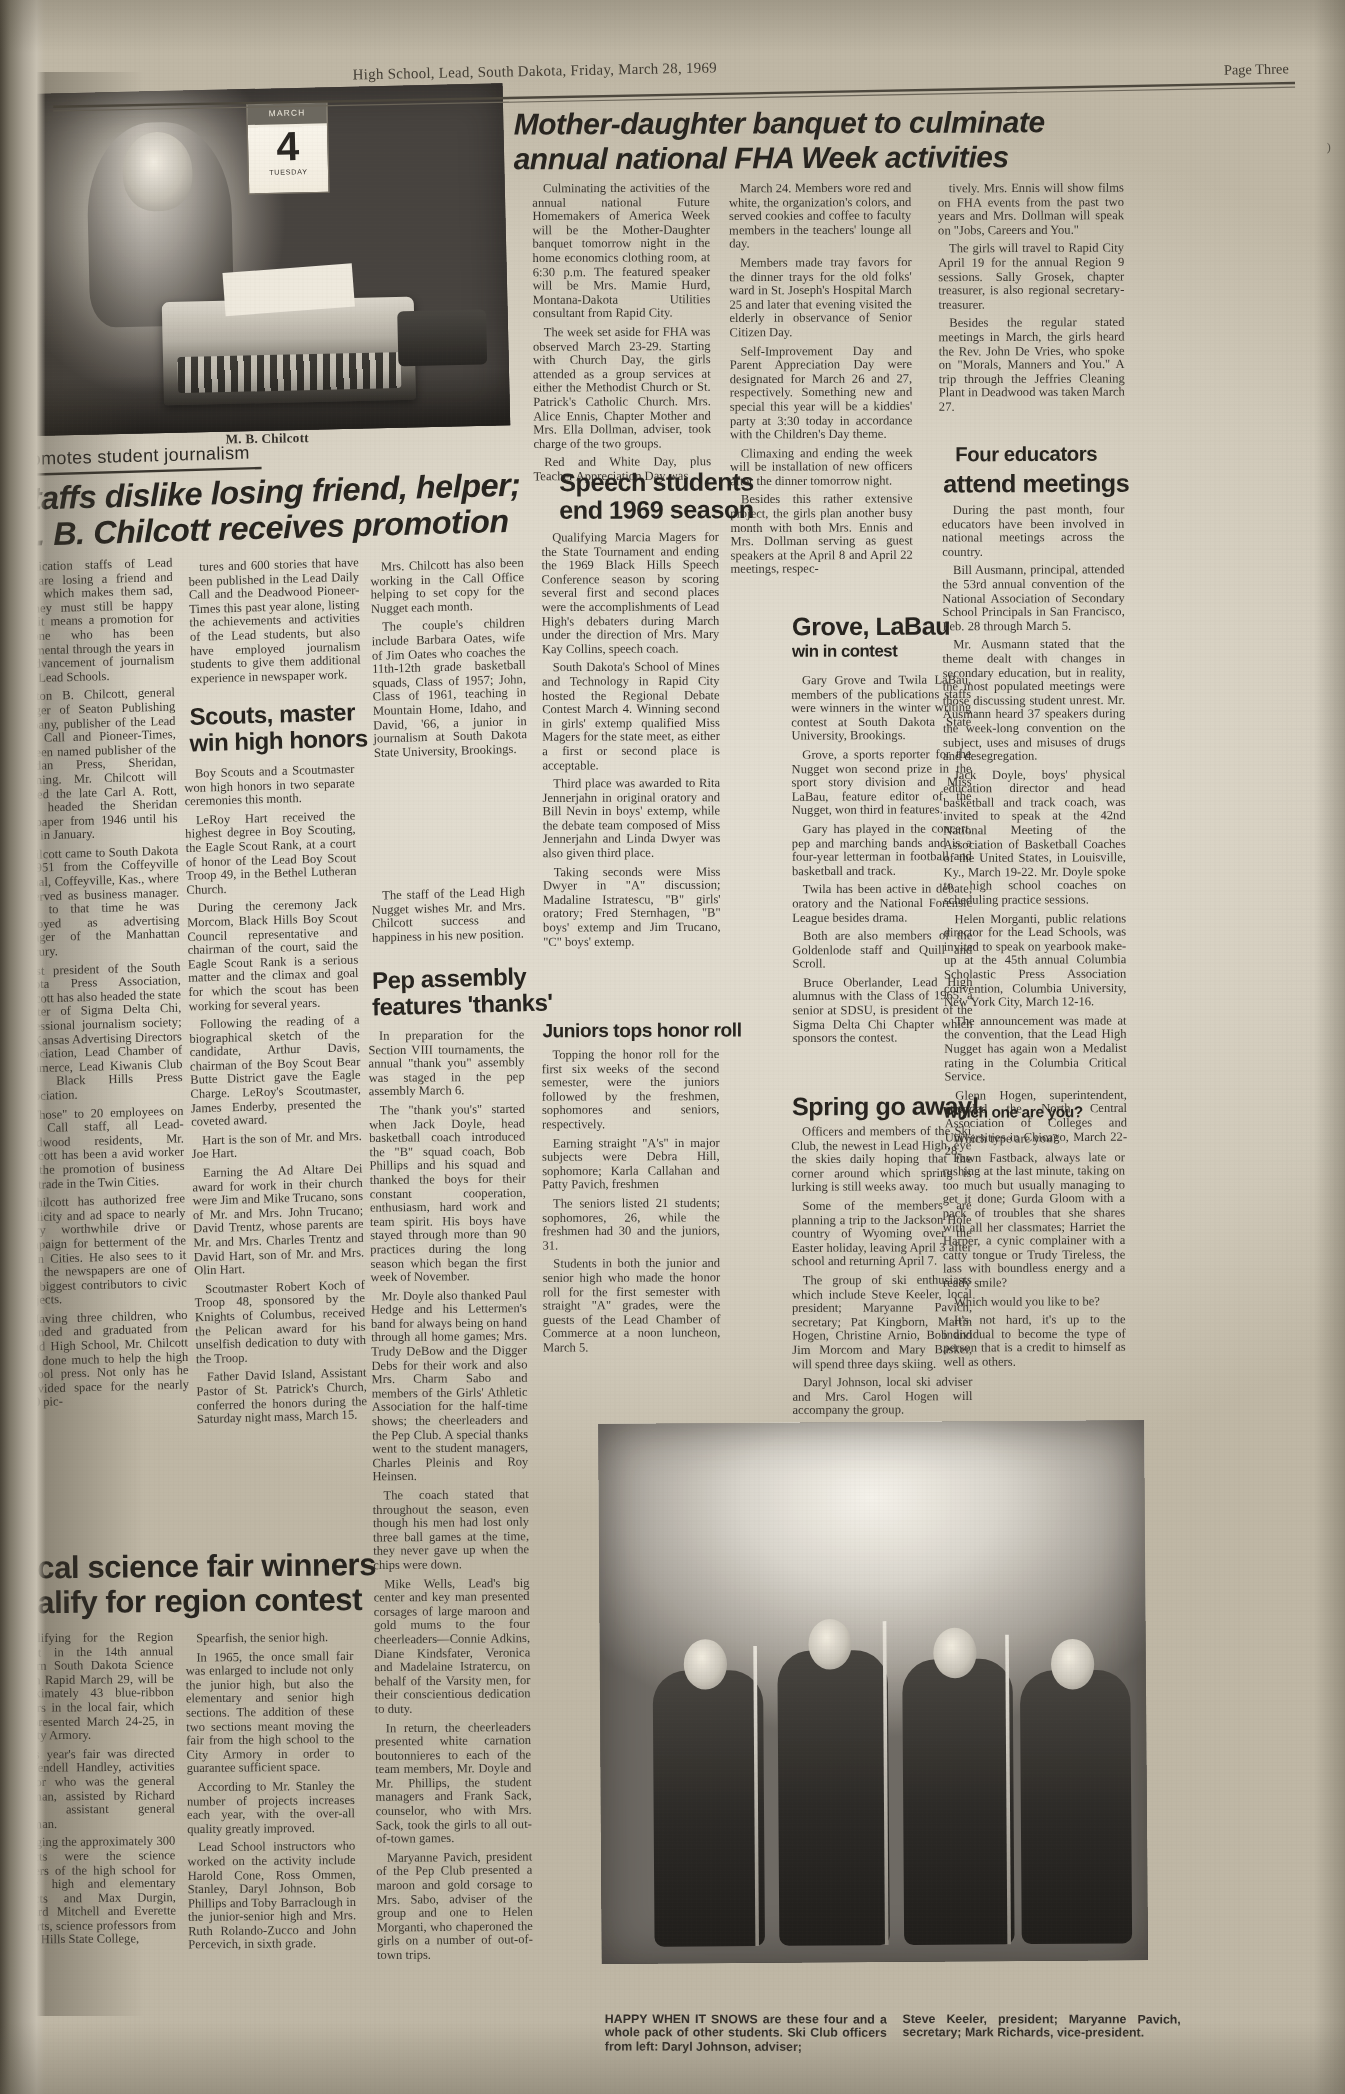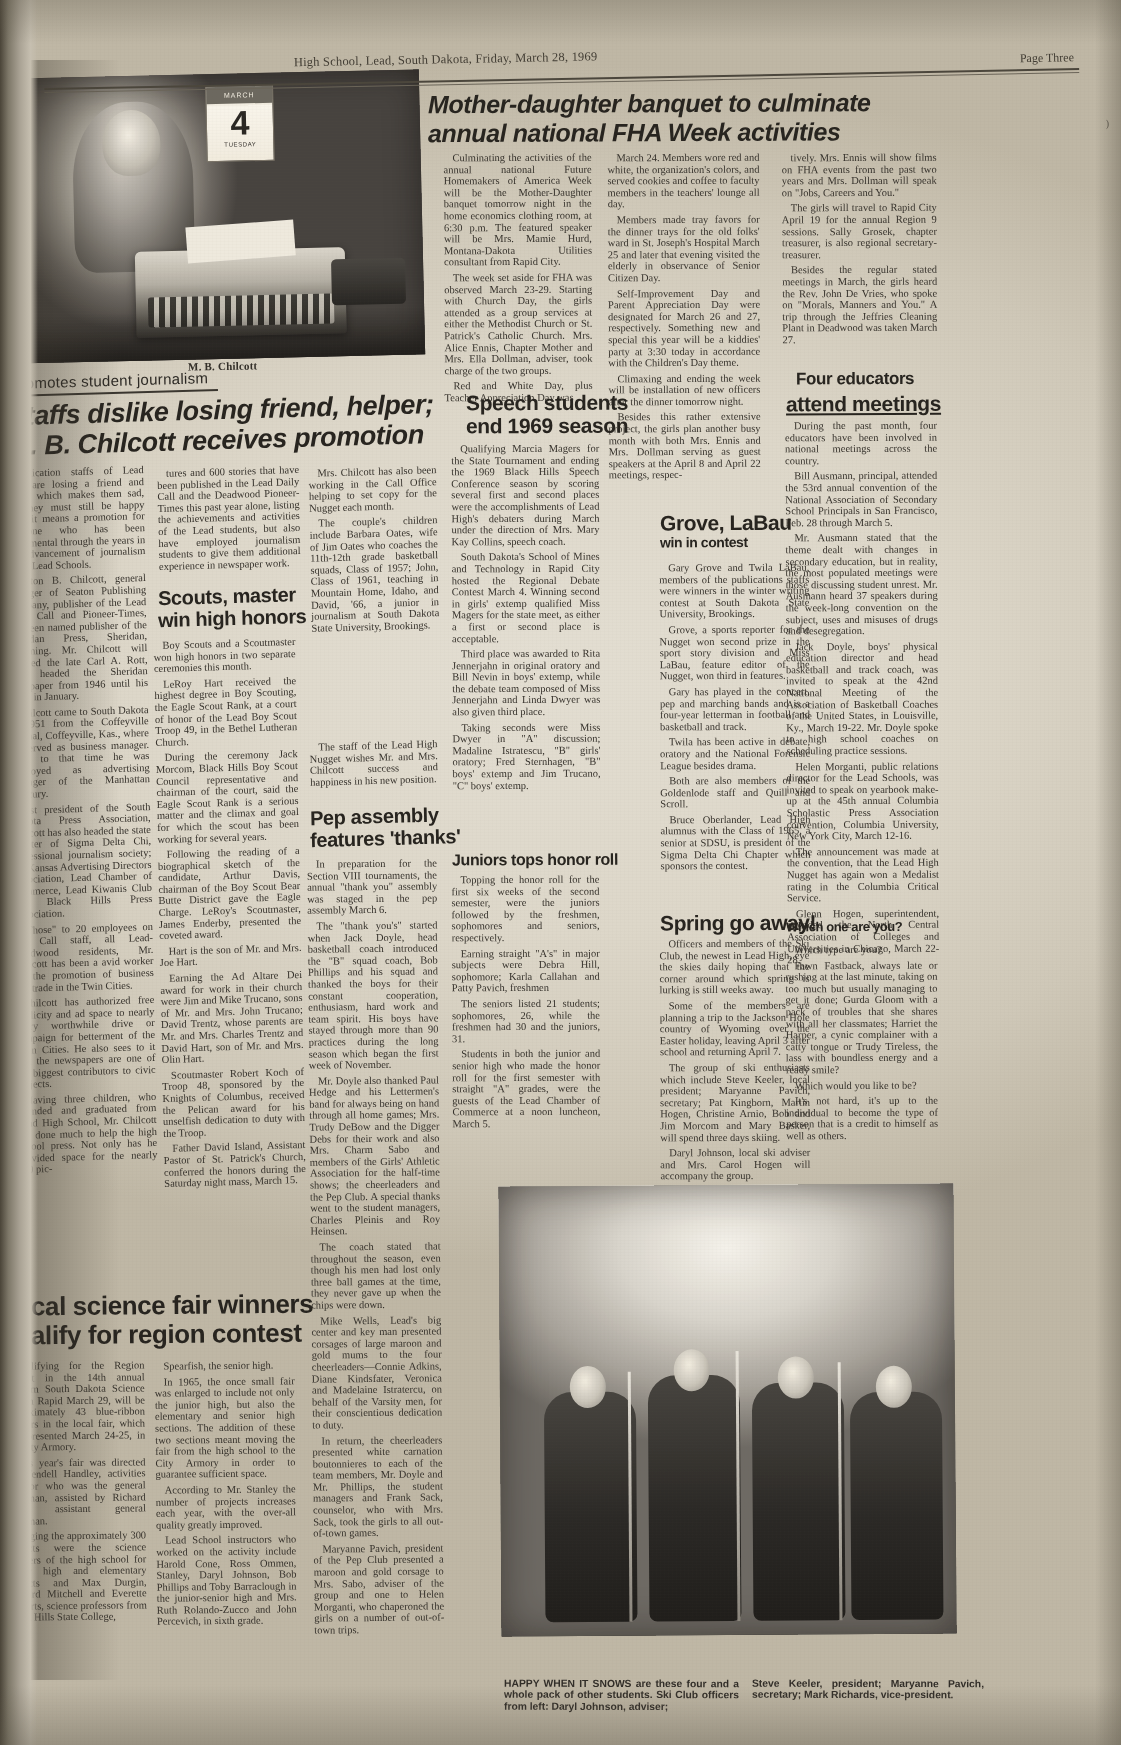--- a/index.html
+++ b/index.html
@@ -326,21 +326,21 @@
 
   <div class="hl warpC" style="left:660px;top:912px;width:200px;font-size:21px;">Spring go away!</div>
   <div class="col warpC" id="spring-c1" style="left:660px;top:938px;width:150px;height:290px;">
       <p>Officers and members of the Ski Club, the newest in Lead High, eye the skies daily hoping that the corner around which spring is lurking is still weeks away.</p>
       <p>Some of the members are planning a trip to the Jackson Hole country of Wyoming over the Easter holiday, leaving April 3 after school and returning April 7.</p>
       <p>The group of ski enthusiasts which include Steve Keeler, local president; Maryanne Pavich, secretary; Pat Kingborn, Martin Hogen, Christine Arnio, Bob and Jim Morcom and Mary Basker, will spend three days skiing.</p>
       <p>Daryl Johnson, local ski adviser and Mrs. Carol Hogen will accompany the group.</p>
     </div>
 
   <div class="hl warpC" style="left:786px;top:370px;width:185px;font-size:17px;margin-left:10px;">Four educators</div>
-  <div class="hl warpC" style="left:786px;top:393px;width:185px;font-size:21px;text-decoration:underline;">attend meetings</div>
+  <div class="hl warpC" style="left:786px;top:393px;width:185px;font-size:21px;">attend meetings</div>
   <div class="col warpC" id="edu-c1" style="left:786px;top:420px;width:152px;height:490px;">
       <p>During the past month, four educators have been involved in national meetings across the country.</p>
       <p>Bill Ausmann, principal, attended the 53rd annual convention of the National Association of Secondary School Principals in San Francisco, Feb. 28 through March 5.</p>
       <p>Mr. Ausmann stated that the theme dealt with changes in secondary education, but in reality, the most populated meetings were those discussing student unrest. Mr. Ausmann heard 37 speakers during the week-long convention on the subject, uses and misuses of drugs and desegregation.</p>
       <p>Jack Doyle, boys' physical education director and head basketball and track coach, was invited to speak at the 42nd National Meeting of the Association of Basketball Coaches of the United States, in Louisville, Ky., March 19-22. Mr. Doyle spoke to high school coaches on scheduling practice sessions.</p>
       <p>Helen Morganti, public relations director for the Lead Schools, was invited to speak on yearbook make-up at the 45th annual Columbia Scholastic Press Association convention, Columbia University, New York City, March 12-16.</p>
       <p>The announcement was made at the convention, that the Lead High Nugget has again won a Medalist rating in the Columbia Critical Service.</p>
       <p>Glenn Hogen, superintendent, attended the North Central Association of Colleges and Universities in Chicago, March 22-28.</p>
     </div>
 

